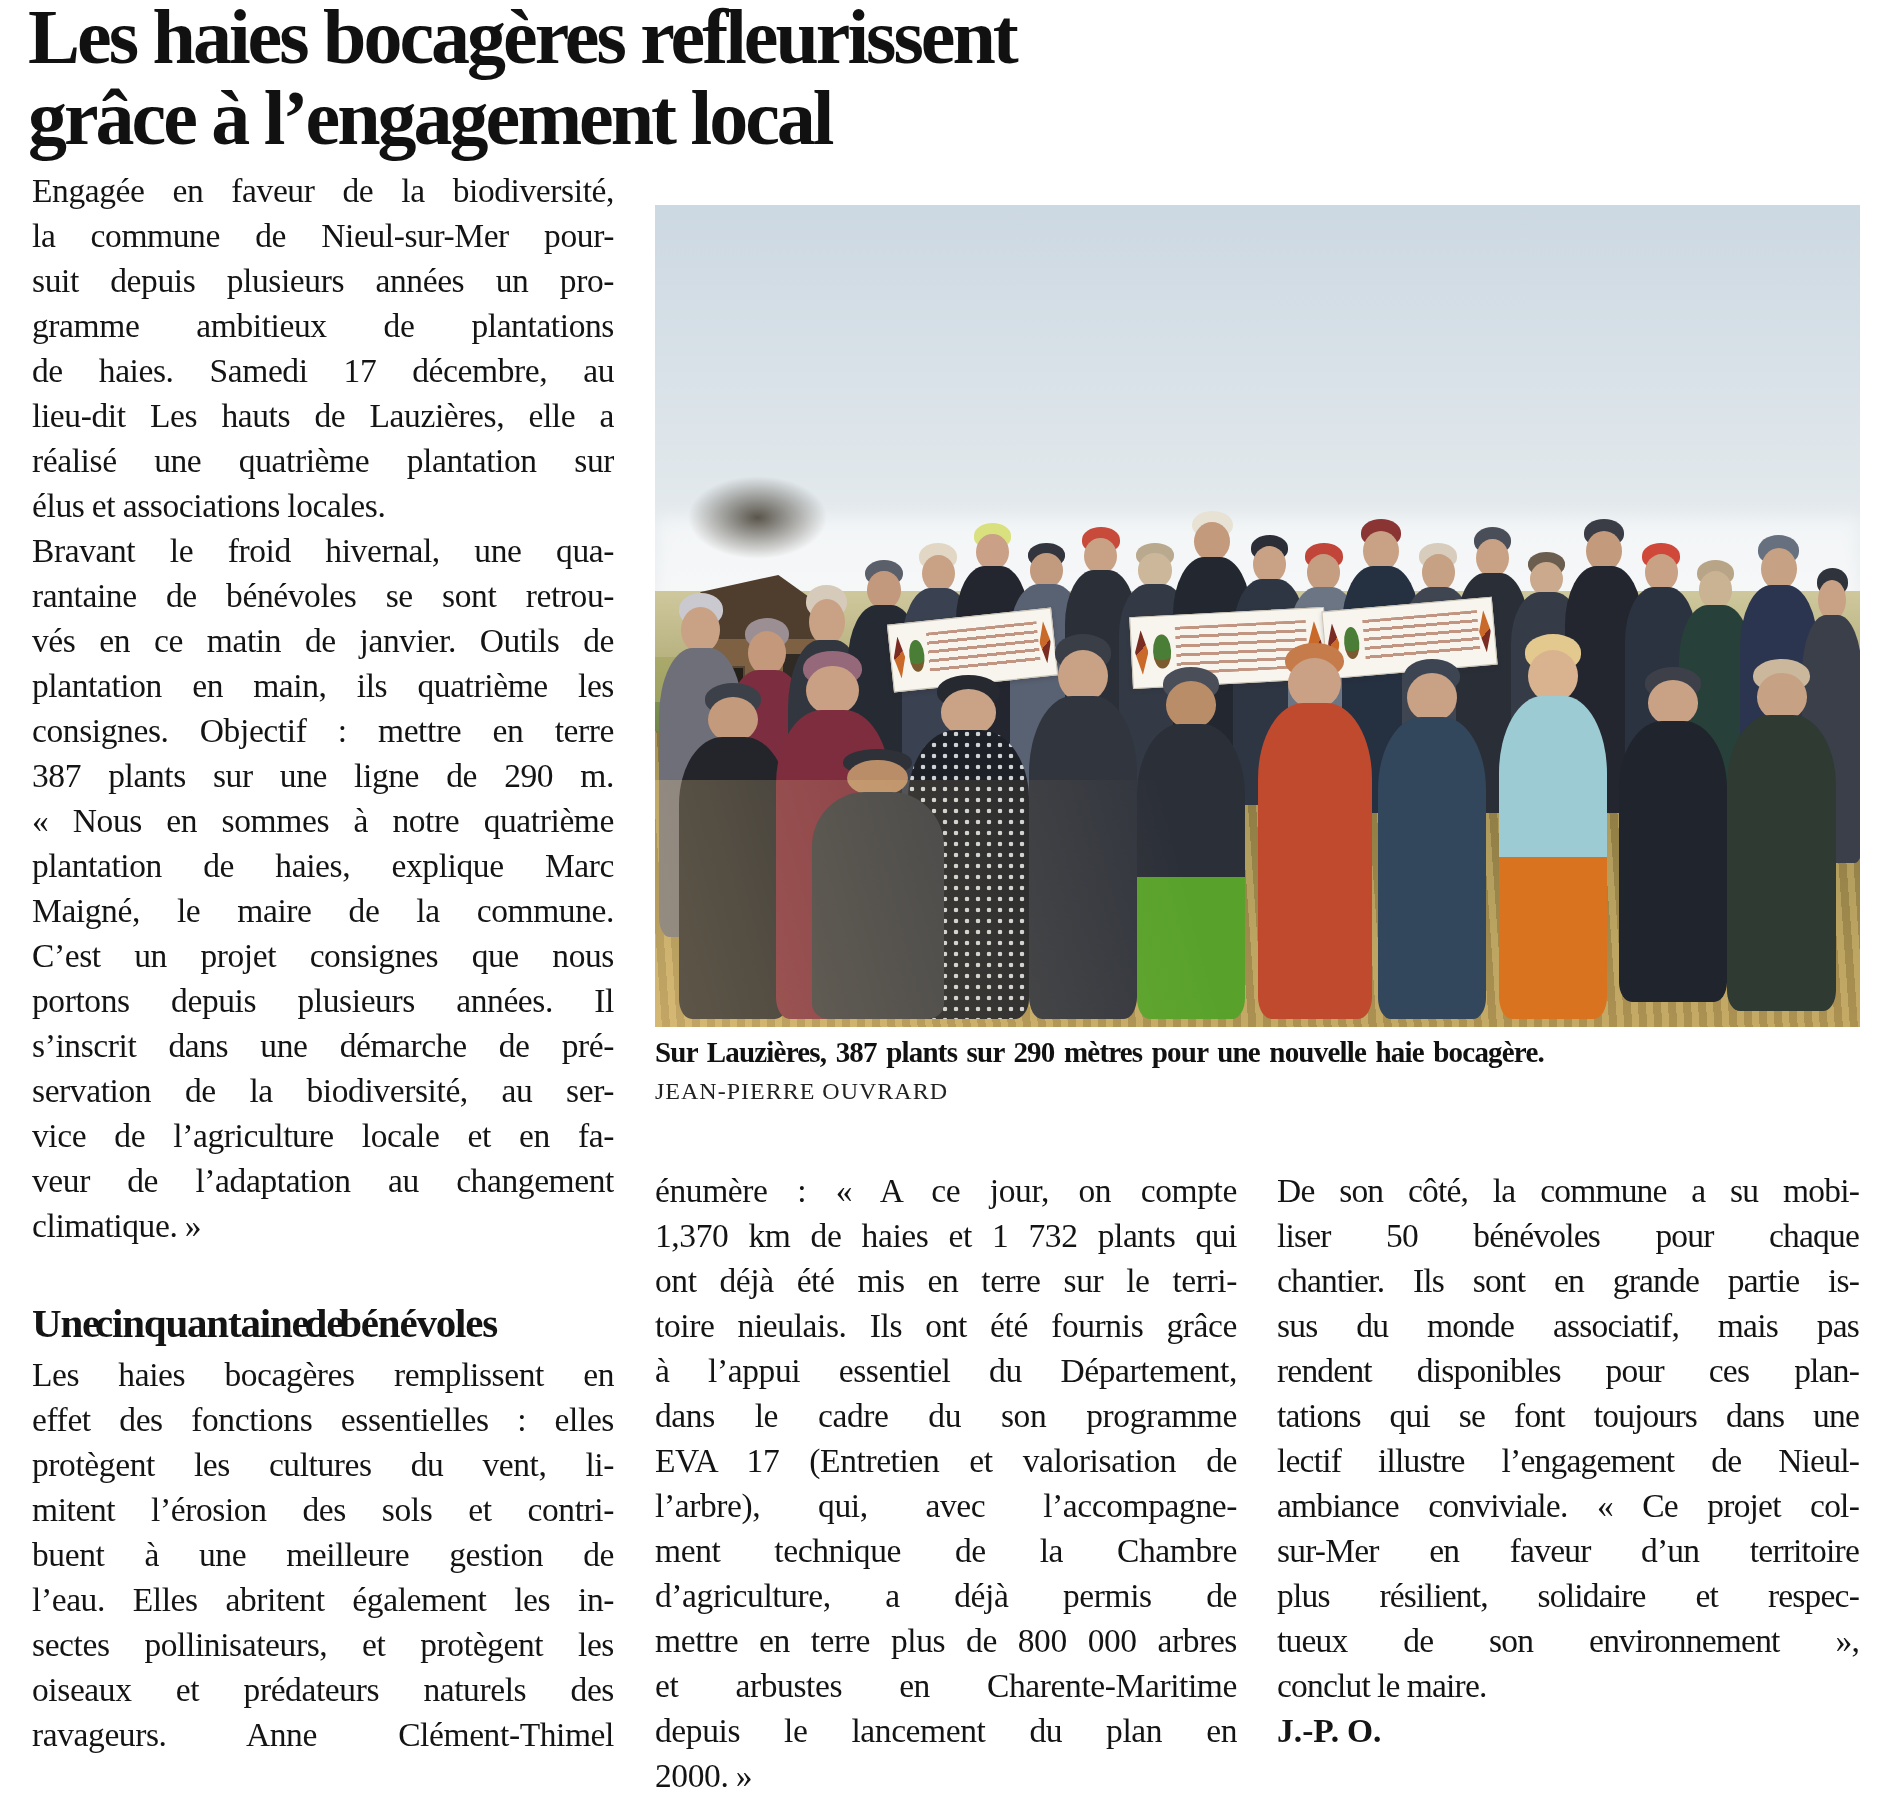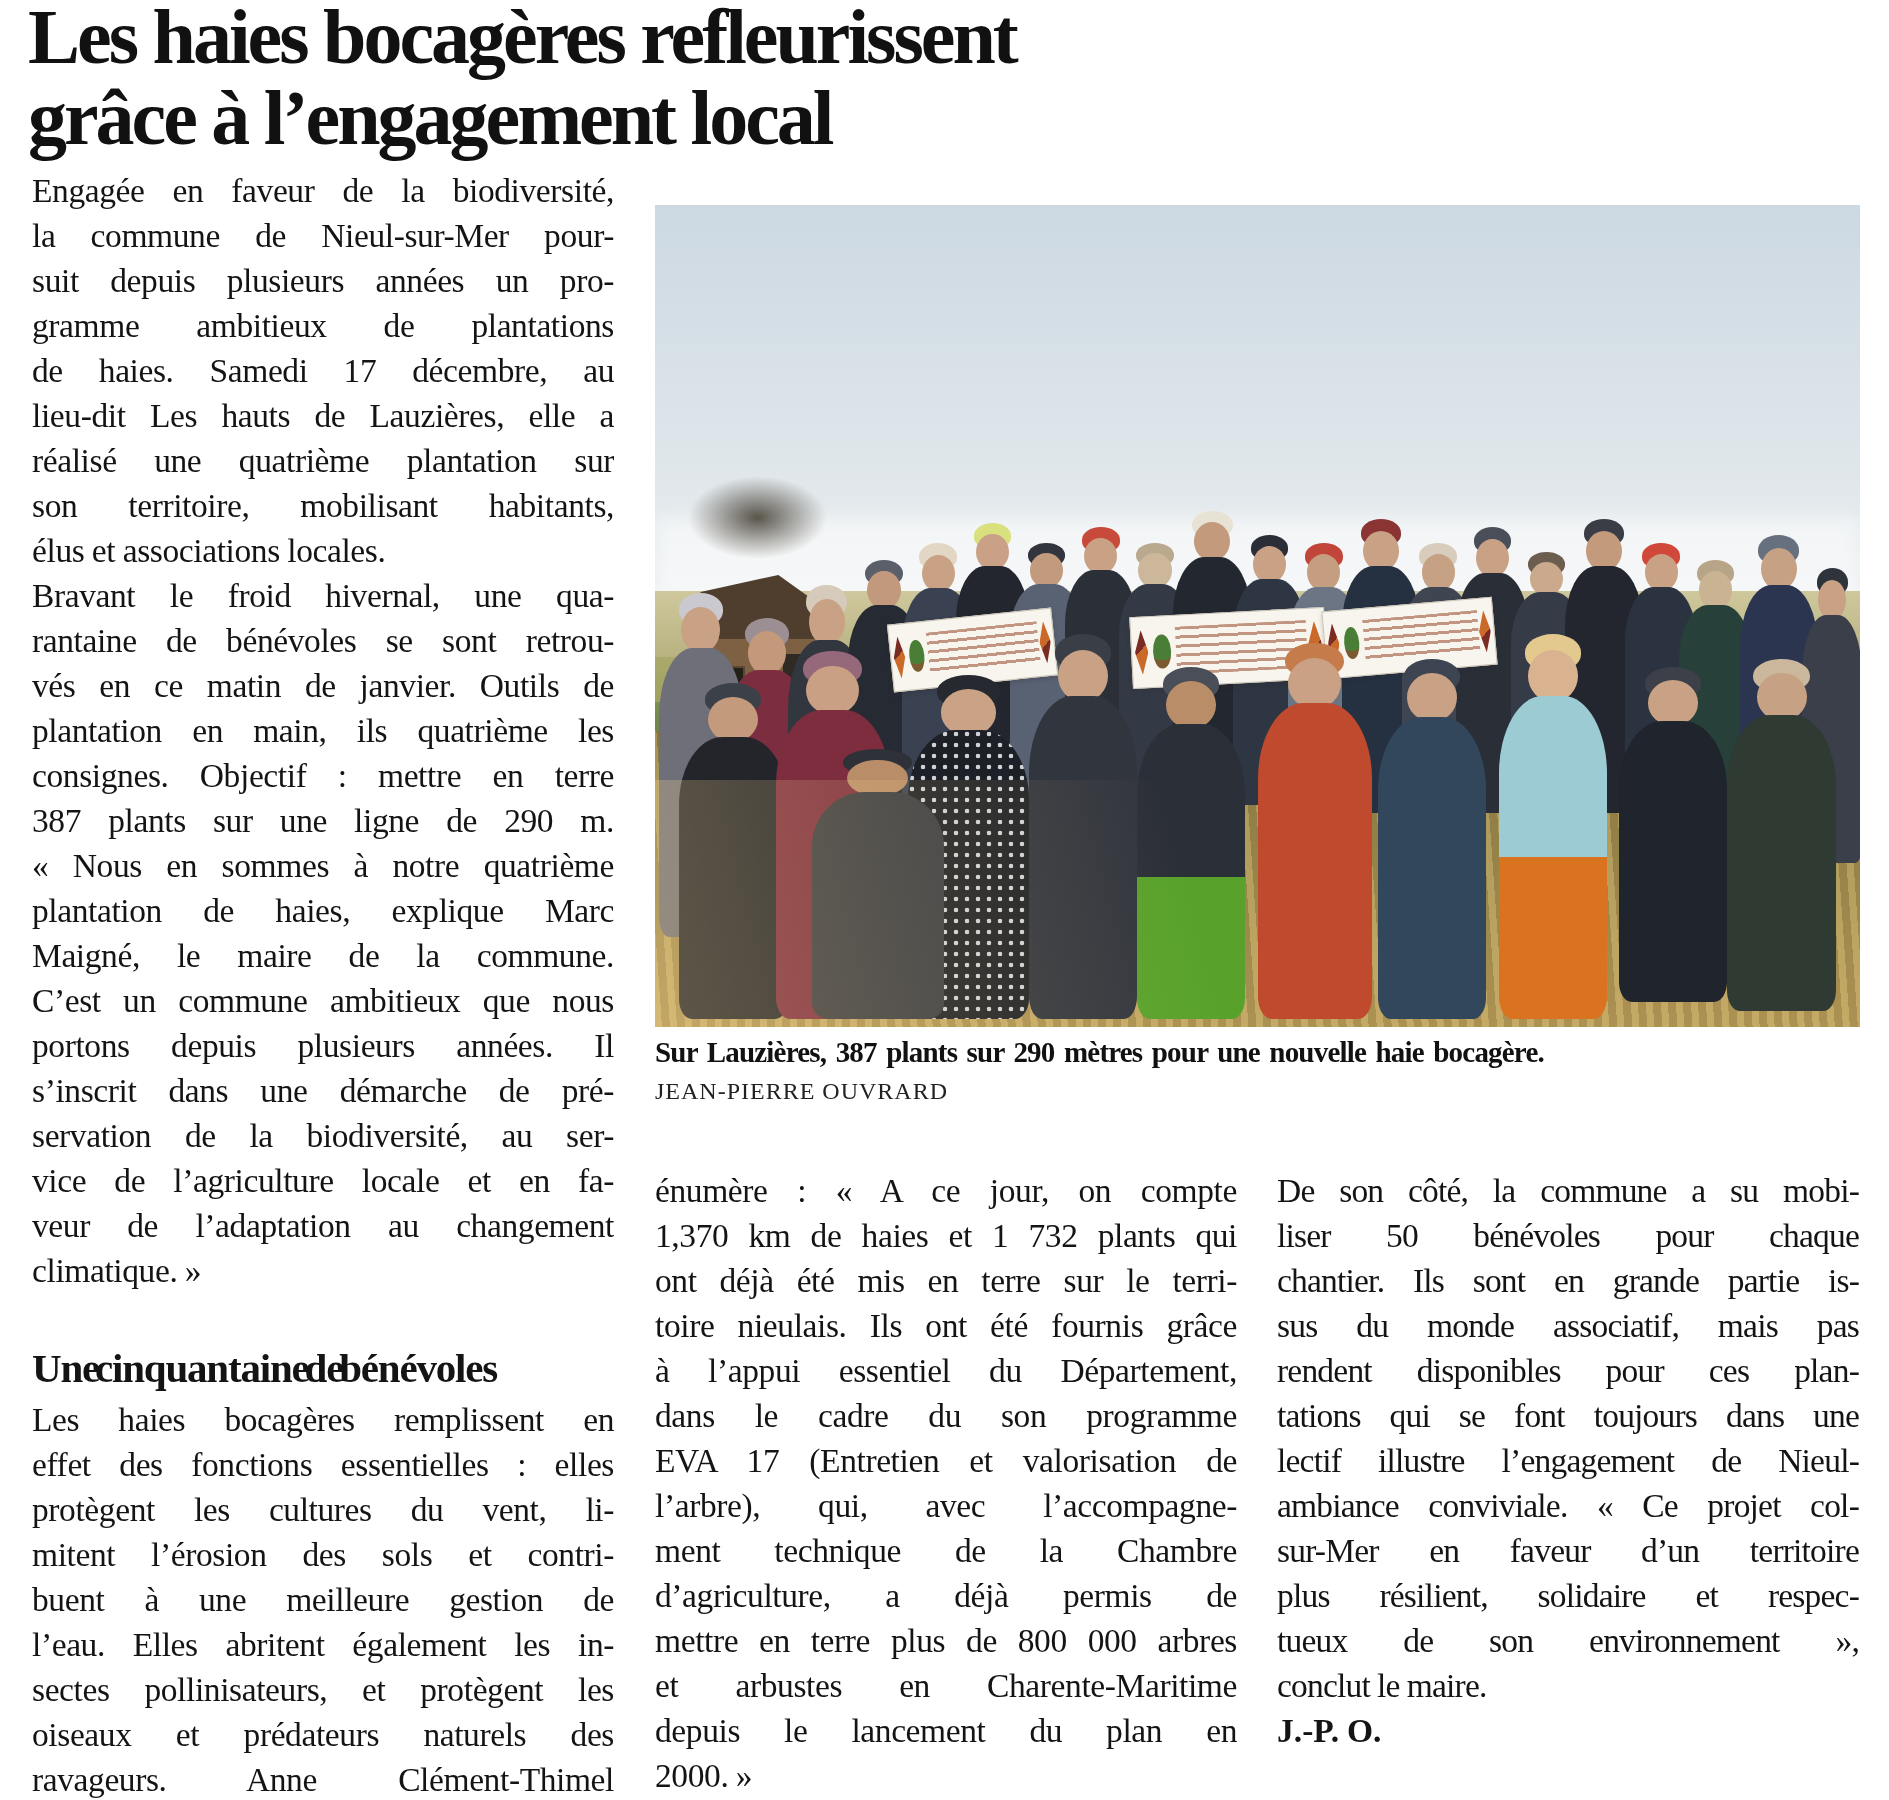--- a/index.html
+++ b/index.html
@@ -82,32 +82,31 @@
   <h1 class="headline"><span>Les haies bocagères refleurissent</span><br><span>grâce à l’engagement local</span></h1>
 
   <div class="col col1">
       <div class="ln line">Engagée en faveur de la biodiversité,</div>
       <div class="ln line">la commune de Nieul-sur-Mer pour-</div>
       <div class="ln line">suit depuis plusieurs années un pro-</div>
       <div class="ln line">gramme ambitieux de plantations</div>
       <div class="ln line">de haies. Samedi 17 décembre, au</div>
       <div class="ln line">lieu-dit Les hauts de Lauzières, elle a</div>
       <div class="ln line">réalisé une quatrième plantation sur</div>
-      <div class="ln line">son territoire, mobilisant habitants,</div>
       <div class="ln line end">élus et associations locales.</div>
       <div class="ln line">Bravant le froid hivernal, une qua-</div>
       <div class="ln line">rantaine de bénévoles se sont retrou-</div>
       <div class="ln line">vés en ce matin de janvier. Outils de</div>
       <div class="ln line">plantation en main, ils quatrième les</div>
       <div class="ln line">consignes. Objectif : mettre en terre</div>
       <div class="ln line">387 plants sur une ligne de 290 m.</div>
       <div class="ln line">« Nous en sommes à notre quatrième</div>
       <div class="ln line">plantation de haies, explique Marc</div>
       <div class="ln line">Maigné, le maire de la commune.</div>
-      <div class="ln line">C’est un commune ambitieux que nous</div>
+      <div class="ln line">C’est un projet consignes que nous</div>
       <div class="ln line">portons depuis plusieurs années. Il</div>
       <div class="ln line">s’inscrit dans une démarche de pré-</div>
       <div class="ln line">servation de la biodiversité, au ser-</div>
       <div class="ln line">vice de l’agriculture locale et en fa-</div>
       <div class="ln line">veur de l’adaptation au changement</div>
       <div class="ln line end">climatique. »</div>
       <div class="ln sp"></div>
       <div class="ln sub">Une cinquantaine de bénévoles</div>
       <div class="ln line">Les haies bocagères remplissent en</div>
       <div class="ln line">effet des fonctions essentielles : elles</div>

